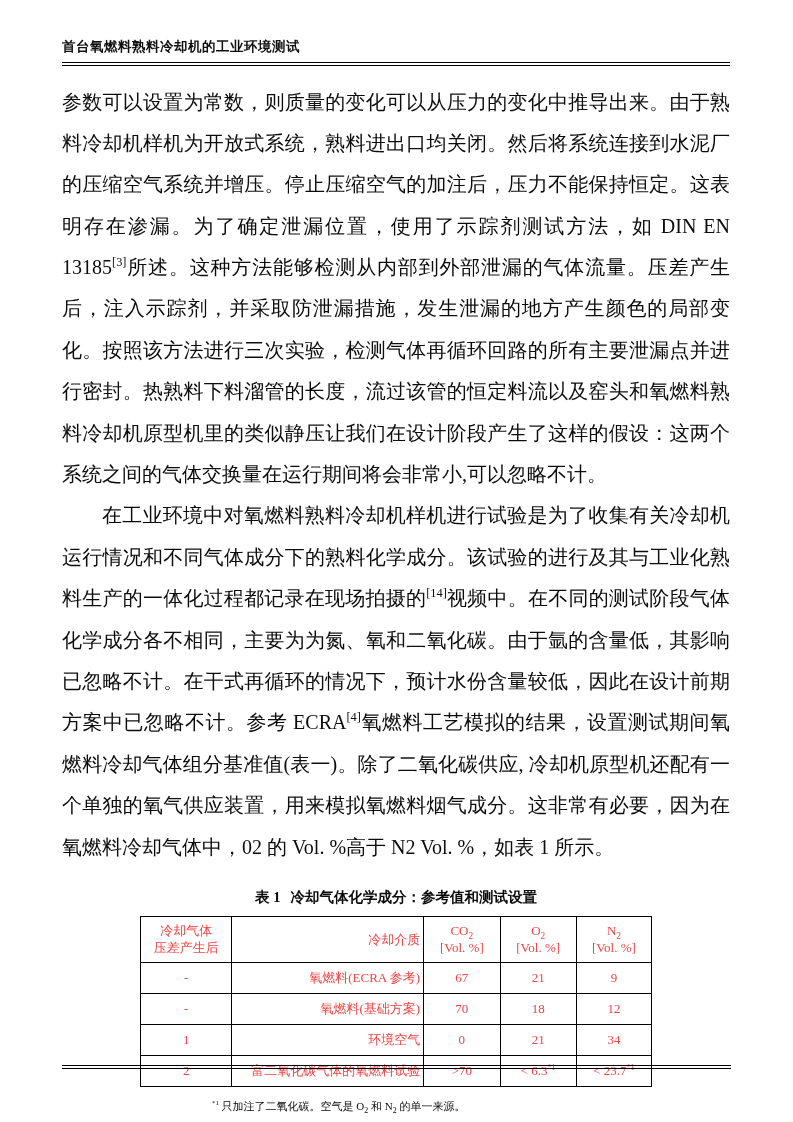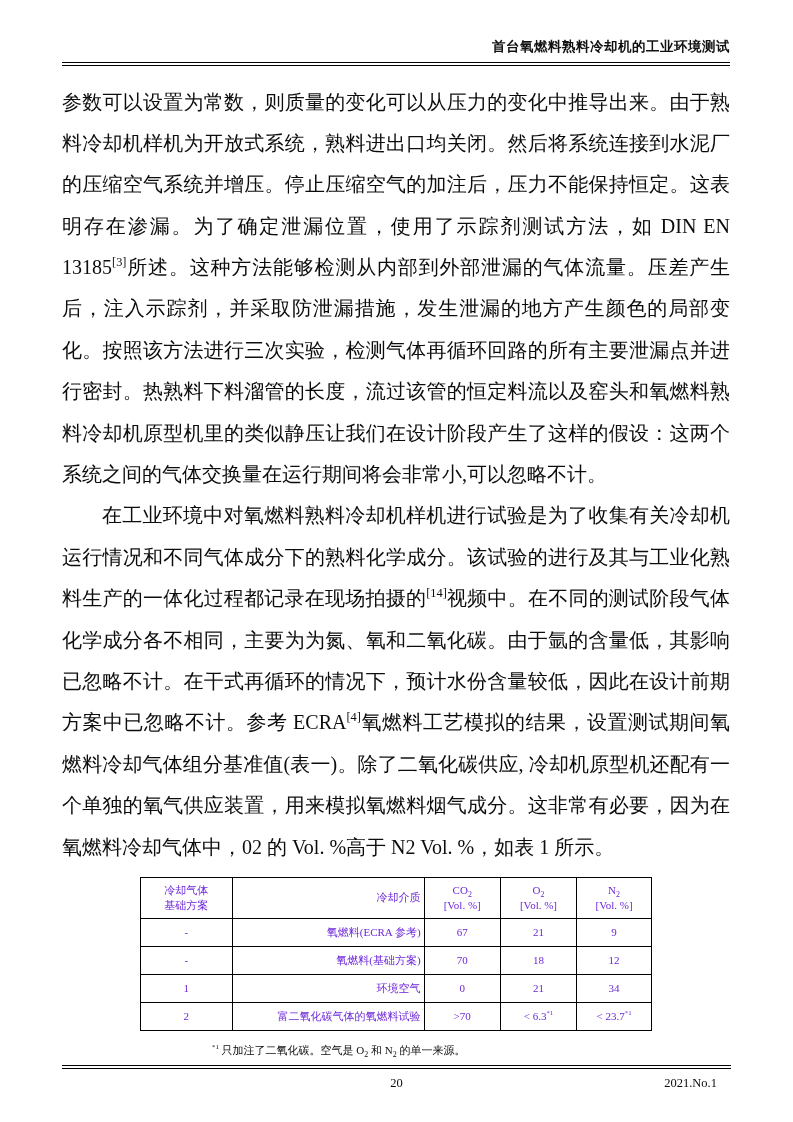--- a/index.html
+++ b/index.html
@@ -21,21 +21,21 @@
   }
   .page-inner {
     position: absolute;
     left: 62px;
     top: 38px;
     width: 668px;
     height: 1040px;
   }
   
   .header {
-    text-align: right;
+    text-align: left;
     font-size: 13.5px;
     font-weight: bold;
     color: #111;
     letter-spacing: .5px;
     padding-bottom: 4px;
   }
   .rule-top {
     border-bottom: 1.6px solid #000;
     margin-top: 2px;
   }
@@ -73,22 +73,22 @@
     font-size: 14.5px;
     font-weight: bold;
     color: #0c0c0c;
   }
   .table-caption .num { margin-right: 10px; }
   
   table.gas {
     margin: 9px auto 0 auto;
     border-collapse: collapse;
     width: 512px;
-    font-size: 11px;
-    color: #6d28d9;
+    font-size: 13px;
+    color: #ef4444;
   }
   table.gas td, table.gas th {
     border: 1px solid #000;
     text-align: center;
     vertical-align: middle;
     padding: 6px 3px;
     font-weight: normal;
   }
   table.gas thead td {
     padding: 5px 3px;
@@ -149,27 +149,30 @@
 
     <div class="header">首台氧燃料熟料冷却机的工业环境测试</div>
     <div class="rule-top"></div>
     <div class="rule-top-thin"></div>
 
     <div class="body-text">
       <p>参数可以设置为常数，则质量的变化可以从压力的变化中推导出来。由于熟料冷却机样机为开放式系统，熟料进出口均关闭。然后将系统连接到水泥厂的压缩空气系统并增压。停止压缩空气的加注后，压力不能保持恒定。这表明存在渗漏。为了确定泄漏位置，使用了示踪剂测试方法，如 <span class="latin">DIN EN 13185</span><sup>[3]</sup>所述。这种方法能够检测从内部到外部泄漏的气体流量。压差产生后，注入示踪剂，并采取防泄漏措施，发生泄漏的地方产生颜色的局部变化。按照该方法进行三次实验，检测气体再循环回路的所有主要泄漏点并进行密封。热熟料下料溜管的长度，流过该管的恒定料流以及窑头和氧燃料熟料冷却机原型机里的类似静压让我们在设计阶段产生了这样的假设：这两个系统之间的气体交换量在运行期间将会非常小,可以忽略不计。</p>
       <p class="indent">在工业环境中对氧燃料熟料冷却机样机进行试验是为了收集有关冷却机运行情况和不同气体成分下的熟料化学成分。该试验的进行及其与工业化熟料生产的一体化过程都记录在现场拍摄的<sup>[14]</sup>视频中。在不同的测试阶段气体化学成分各不相同，主要为为氮、氧和二氧化碳。由于氩的含量低，其影响已忽略不计。在干式再循环的情况下，预计水份含量较低，因此在设计前期方案中已忽略不计。参考 <span class="latin">ECRA</span><sup>[4]</sup>氧燃料工艺模拟的结果，设置测试期间氧燃料冷却气体组分基准值(表一)。除了二氧化碳供应, 冷却机原型机还配有一个单独的氧气供应装置，用来模拟氧燃料烟气成分。这非常有必要，因为在氧燃料冷却气体中，<span class="latin">02</span> 的 <span class="latin">Vol. %</span>高于 <span class="latin">N2 Vol. %</span>，如表 1 所示。</p>
     </div>
 
+    <div class="table-caption">
+      <span class="num">表 1</span><span>冷却气体化学成分：参考值和测试设置</span>
+    </div>
 
     <table class="gas">
       <thead>
         <tr>
           <td class="col1">
             <div>冷却气体</div>
-            <div>基础方案</div>
+            <div>压差产生后</div>
           </td>
           <td class="col2">冷却介质</td>
           <td class="col3">
             <div>CO<span class="sub">2</span></div>
             <div>[Vol. %]</div>
           </td>
           <td class="col4">
             <div>O<span class="sub">2</span></div>
             <div>[Vol. %]</div>
           </td>
@@ -212,17 +215,13 @@
     </table>
 
     <div class="footnote">
       <div><sup>*1</sup> 只加注了二氧化碳。空气是 O<span class="sub">2</span> 和 N<span class="sub">2</span> 的单一来源。</div>
     </div>
 
   </div>
 
   <div class="footer-rule"></div>
   <div class="footer-rule2"></div>
-  <div class="footer">
-    <span class="pageno">20</span>
-    <span class="issue">2021.No.1</span>
-  </div>
 </div>
 
 </body></html>

